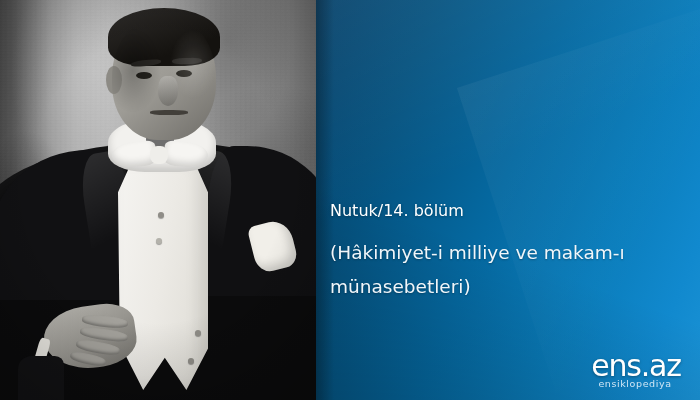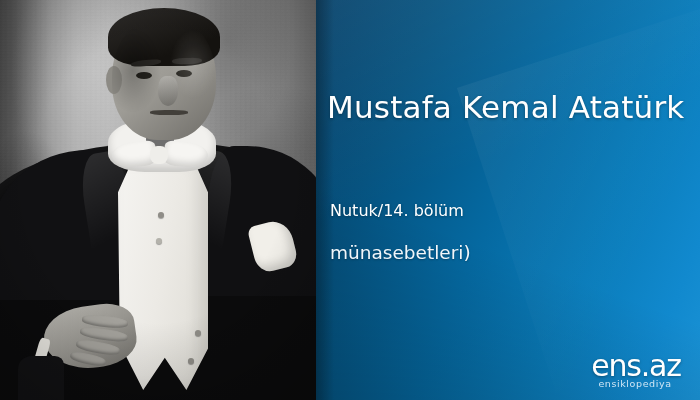--- a/index.html
+++ b/index.html
@@ -433,25 +433,25 @@
 
     <div class="photo-vignette"></div>
   </div>
 
   <div id="blue-panel">
     <div class="blue-sheen"></div>
     <div class="blue-diag"></div>
     <div class="panel-edge-dark"></div>
   </div>
 
-  <div id="title">Mustafa Kemal Atatürk</div>
 
   <div id="chapter">Nutuk/14. bölüm</div>
 
   <div id="desc">
+    <div>(Hâkimiyet-i milliye ve makam-ı</div>
     <div>münasebetleri)</div>
   </div>
 
   <div id="logo">
     <span id="logo-word">ens.az</span>
     <span id="logo-sub">ensiklopediya</span>
   </div>
 
 </div>
 

